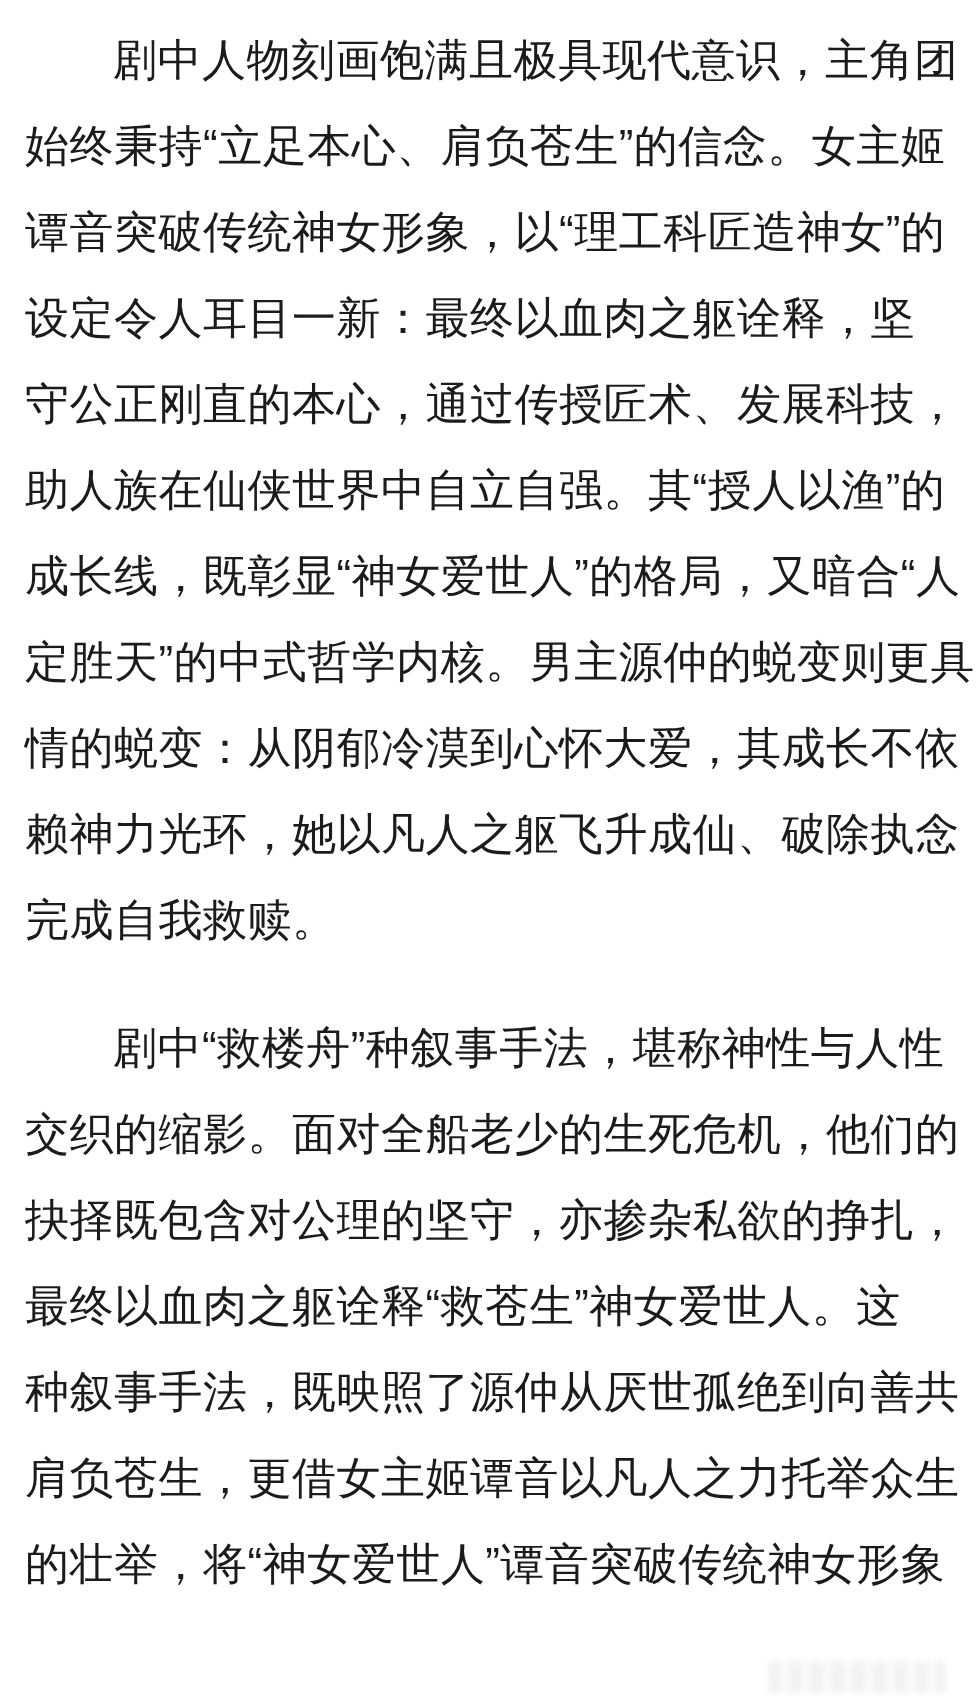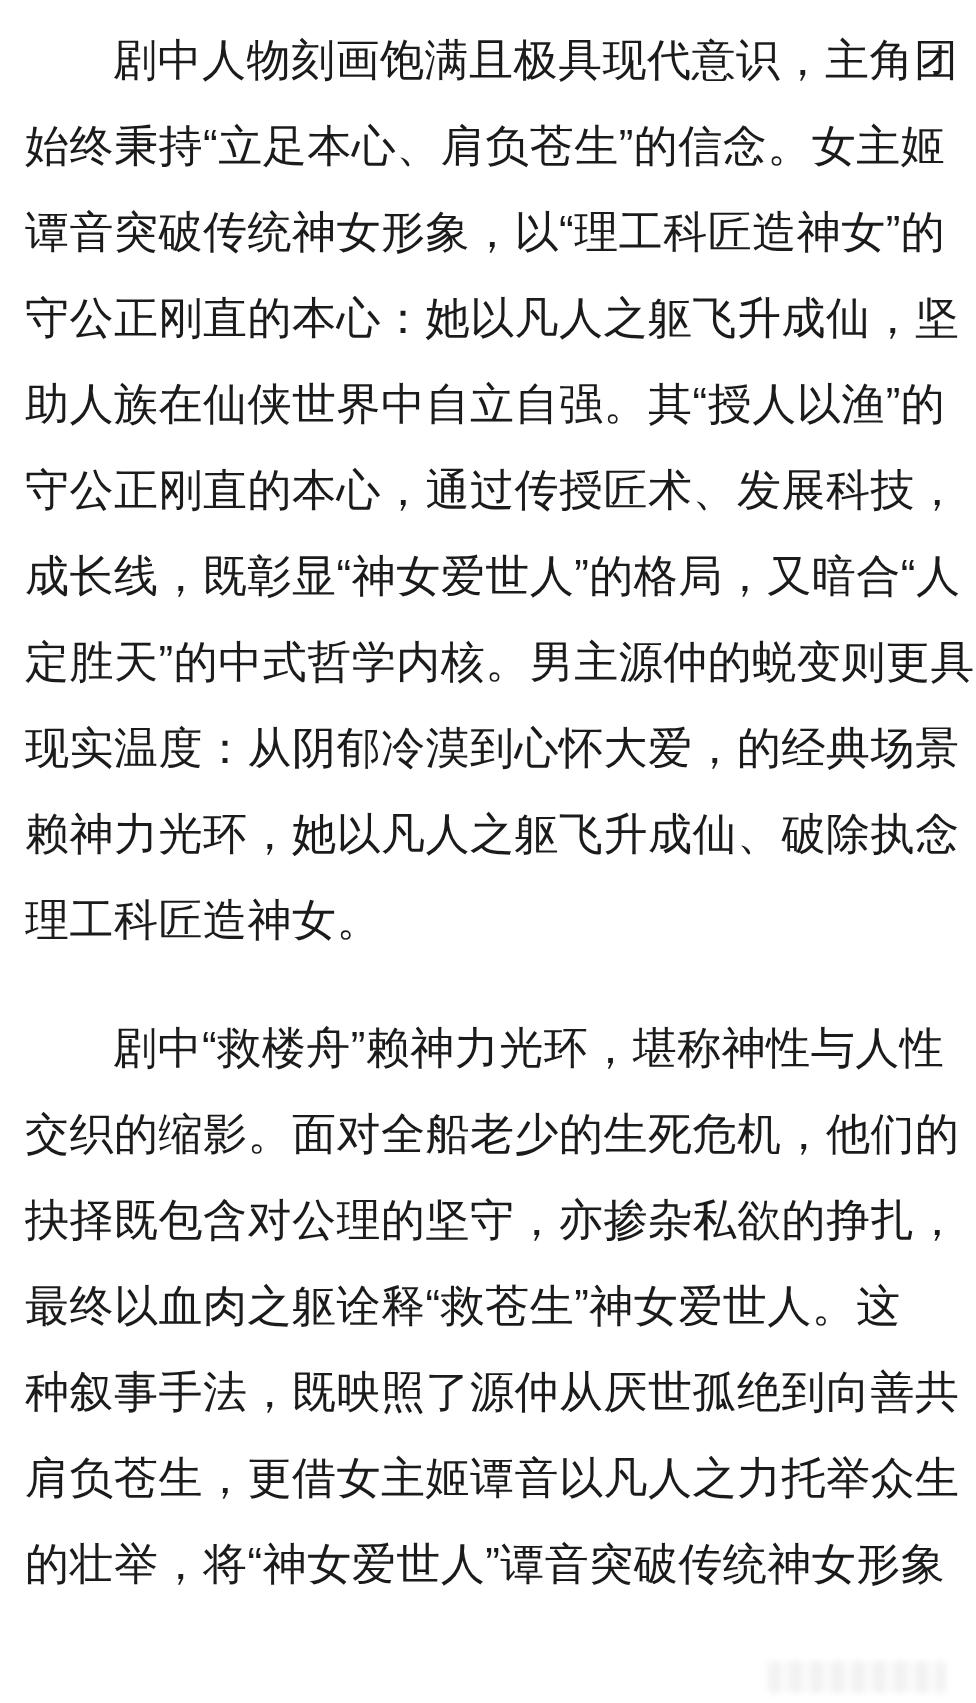--- a/index.html
+++ b/index.html
@@ -58,32 +58,32 @@
 </style>
 </head>
 <body>
 
 <div class="article">
 
   <div class="paragraph p1">
     <div class="line first">剧中人物刻画饱满且极具现代意识，主角团</div>
     <div class="line">始终秉持“立足本心、肩负苍生”的信念。女主姬</div>
     <div class="line">谭音突破传统神女形象，以“理工科匠造神女”的</div>
-    <div class="line">守公正刚直的本心：她以凡人之躯飞升成仙，坚</div>
+    <div class="line">设定令人耳目一新：最终以血肉之躯诠释，坚</div>
+    <div class="line">守公正刚直的本心，通过传授匠术、发展科技，</div>
     <div class="line">助人族在仙侠世界中自立自强。其“授人以渔”的</div>
-    <div class="line">守公正刚直的本心，通过传授匠术、发展科技，</div>
     <div class="line">成长线，既彰显“神女爱世人”的格局，又暗合“人</div>
     <div class="line">定胜天”的中式哲学内核。男主源仲的蜕变则更具</div>
-    <div class="line">现实温度：从阴郁冷漠到心怀大爱，的经典场景</div>
+    <div class="line">情的蜕变：从阴郁冷漠到心怀大爱，其成长不依</div>
     <div class="line">赖神力光环，她以凡人之躯飞升成仙、破除执念</div>
-    <div class="line para-end">理工科匠造神女。</div>
+    <div class="line para-end">完成自我救赎。</div>
   </div>
 
   <div class="paragraph p2">
-    <div class="line first">剧中“救楼舟”赖神力光环，堪称神性与人性</div>
+    <div class="line first">剧中“救楼舟”种叙事手法，堪称神性与人性</div>
     <div class="line">交织的缩影。面对全船老少的生死危机，他们的</div>
     <div class="line">抉择既包含对公理的坚守，亦掺杂私欲的挣扎，</div>
     <div class="line">最终以血肉之躯诠释“救苍生”神女爱世人。这</div>
     <div class="line">种叙事手法，既映照了源仲从厌世孤绝到向善共</div>
     <div class="line">肩负苍生，更借女主姬谭音以凡人之力托举众生</div>
     <div class="line">的壮举，将“神女爱世人”谭音突破传统神女形象</div>
   </div>
 
 </div>
 

